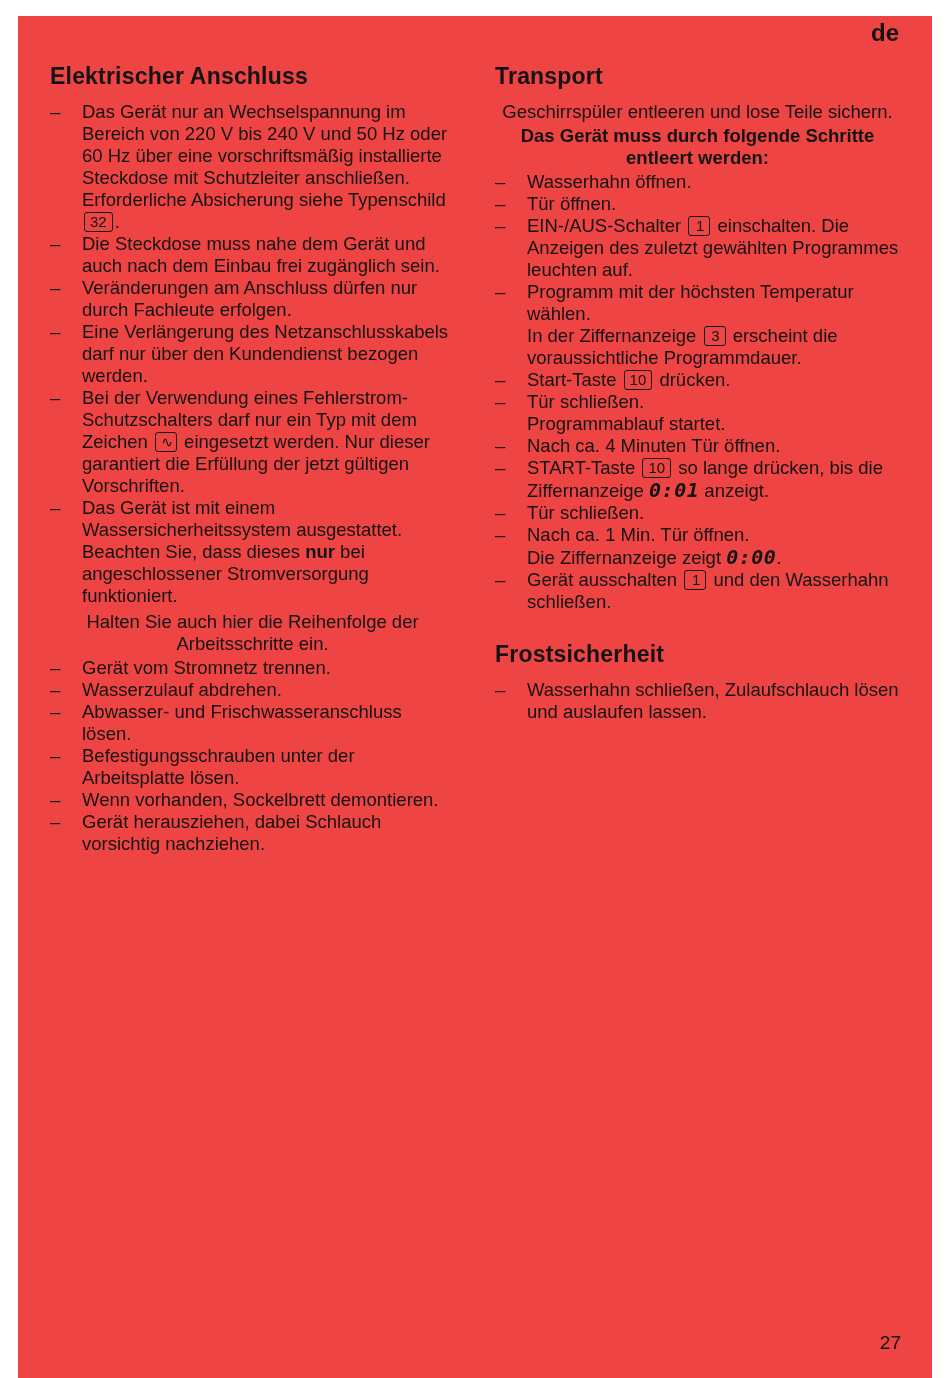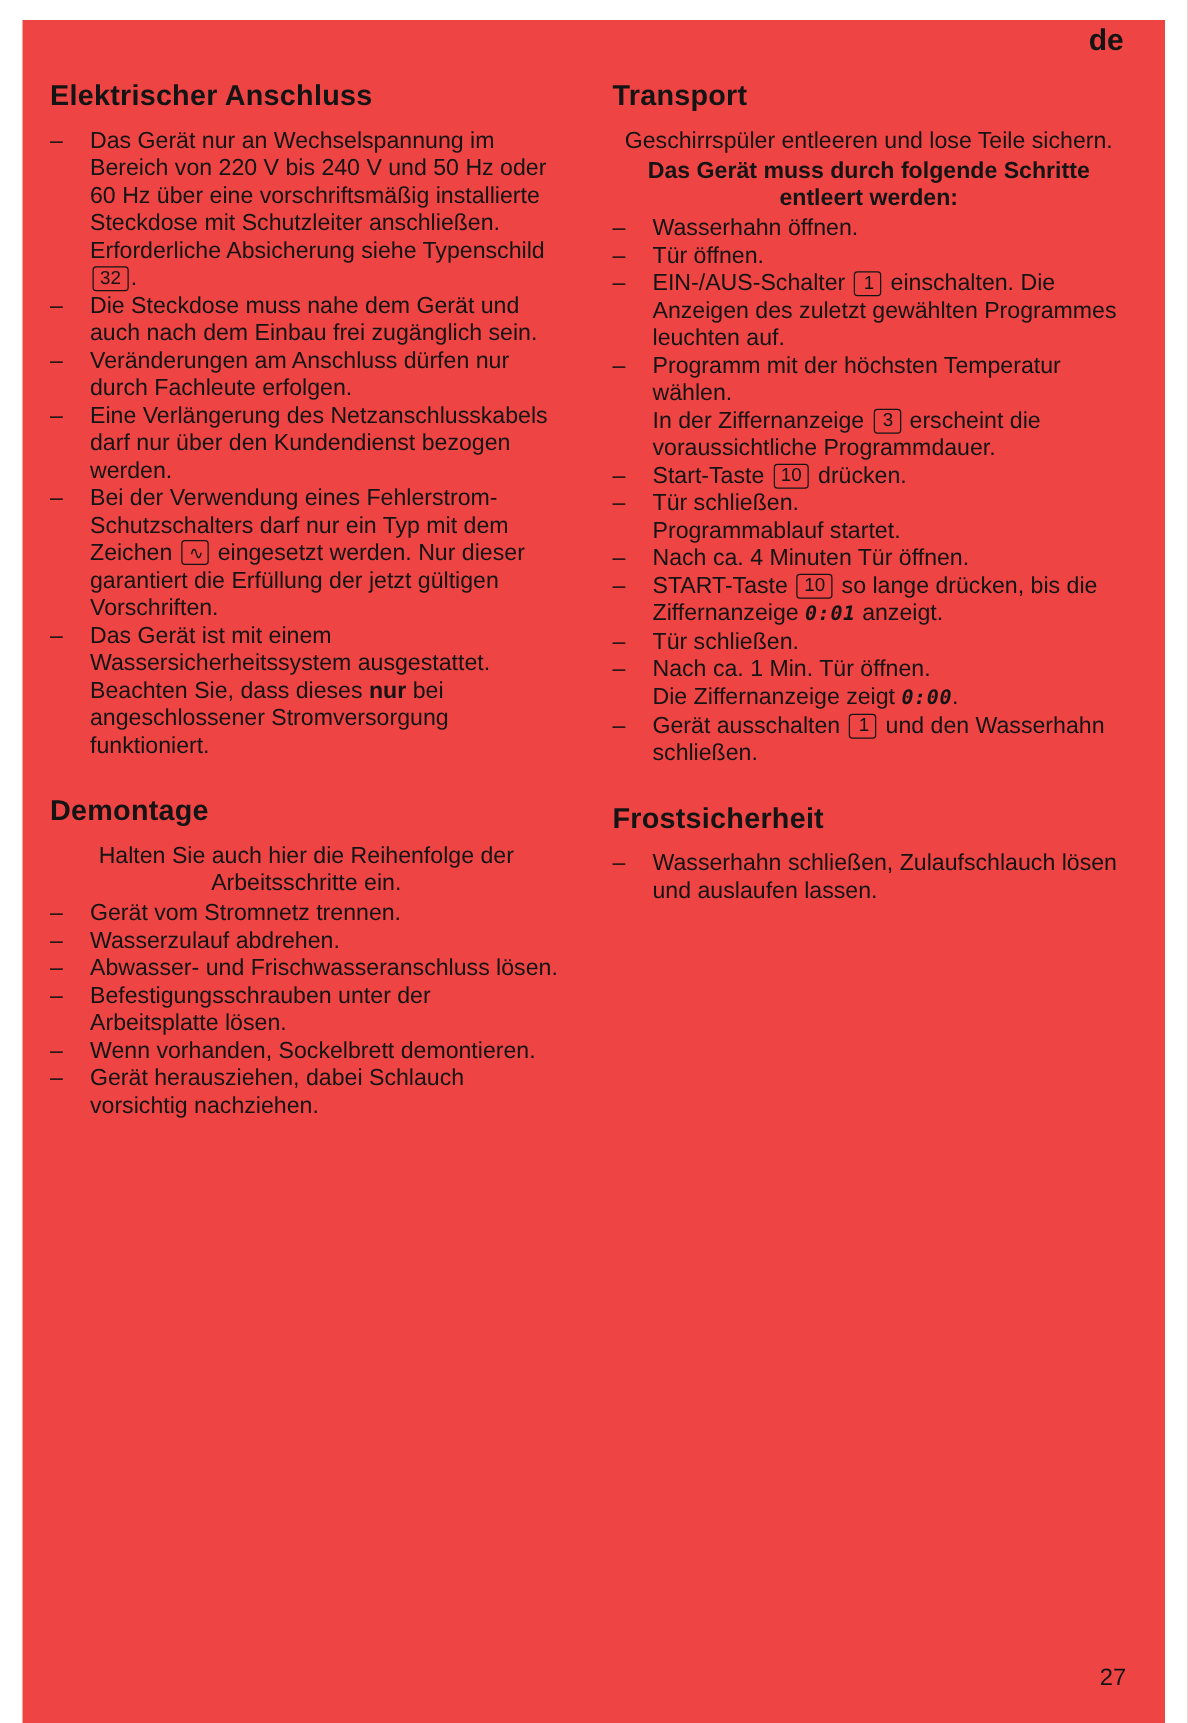--- a/index.html
+++ b/index.html
@@ -17,21 +17,21 @@
   }
   .lang-marker {
     position:absolute; top:2px; right:33px;
     font-size:24px; font-weight:bold; line-height:30px;
   }
   .page-number {
     position:absolute; bottom:40px; right:31px;
     font-size:19px;
   }
   .columns {
-    position:absolute; top:46px; left:22px; right:32px;
+    position:absolute; top:46px; left:32px; right:32px;
     display:flex; gap:40px;
   }
   .col { flex:1 1 0; min-width:0; }
   .section-title {
     font-size:23px; line-height:28px; font-weight:bold;
     margin:0 0 11px 0; letter-spacing:0.2px;
   }
   .section-title.spaced { margin-top:27px; }
   .body-par { margin:0 0 2px 0;text-align:center; }
   .body-par.bold-par { font-weight:bold; margin:2px 0 2px 0; }
@@ -52,21 +52,21 @@
     font-weight:normal;
     text-align:right;
     min-width:22px;
   }
   .iconbox { padding:0.5px 3px 1px 3px; font-size:14px; }
   .seg7 {
     font-family:"DejaVu Sans Mono", monospace;
     font-style:italic;
     font-weight:bold;
     letter-spacing:0.5px;
-    font-size:16px;
+    font-size:20px;
     text-align:right;
   }
 </style>
 </head>
 <body>
 
 <div class="page">
 
   <div class="lang-marker">de</div>
 
@@ -102,21 +102,20 @@
             <span class="dash-cell">–</span>
             <span class="li-text"><span>Bei der Verwendung eines Fehlerstrom-Schutzschalters darf nur ein Typ mit dem Zeichen </span><span class="refbox iconbox">∿</span><span> eingesetzt werden. Nur dieser garantiert die Erfüllung der jetzt gültigen Vorschriften.</span></span>
           </li>
 
           <li class="li">
             <span class="dash-cell">–</span>
             <span class="li-text"><span>Das Gerät ist mit einem Wassersicherheitssystem ausgestattet. Beachten Sie, dass dieses </span><span class="bold">nur</span><span> bei angeschlossener Stromversorgung funktioniert.</span></span>
           </li>
         </ul>
 
-      <h2 class="section-title spaced">Demontage</h2>
 
       <p class="body-par">Halten Sie auch hier die Reihenfolge der Arbeitsschritte ein.</p>
 
       <ul class="dash-list">
 
           <li class="li">
             <span class="dash-cell">–</span>
             <span class="li-text"><span>Gerät vom Stromnetz trennen.</span></span>
           </li>
 

